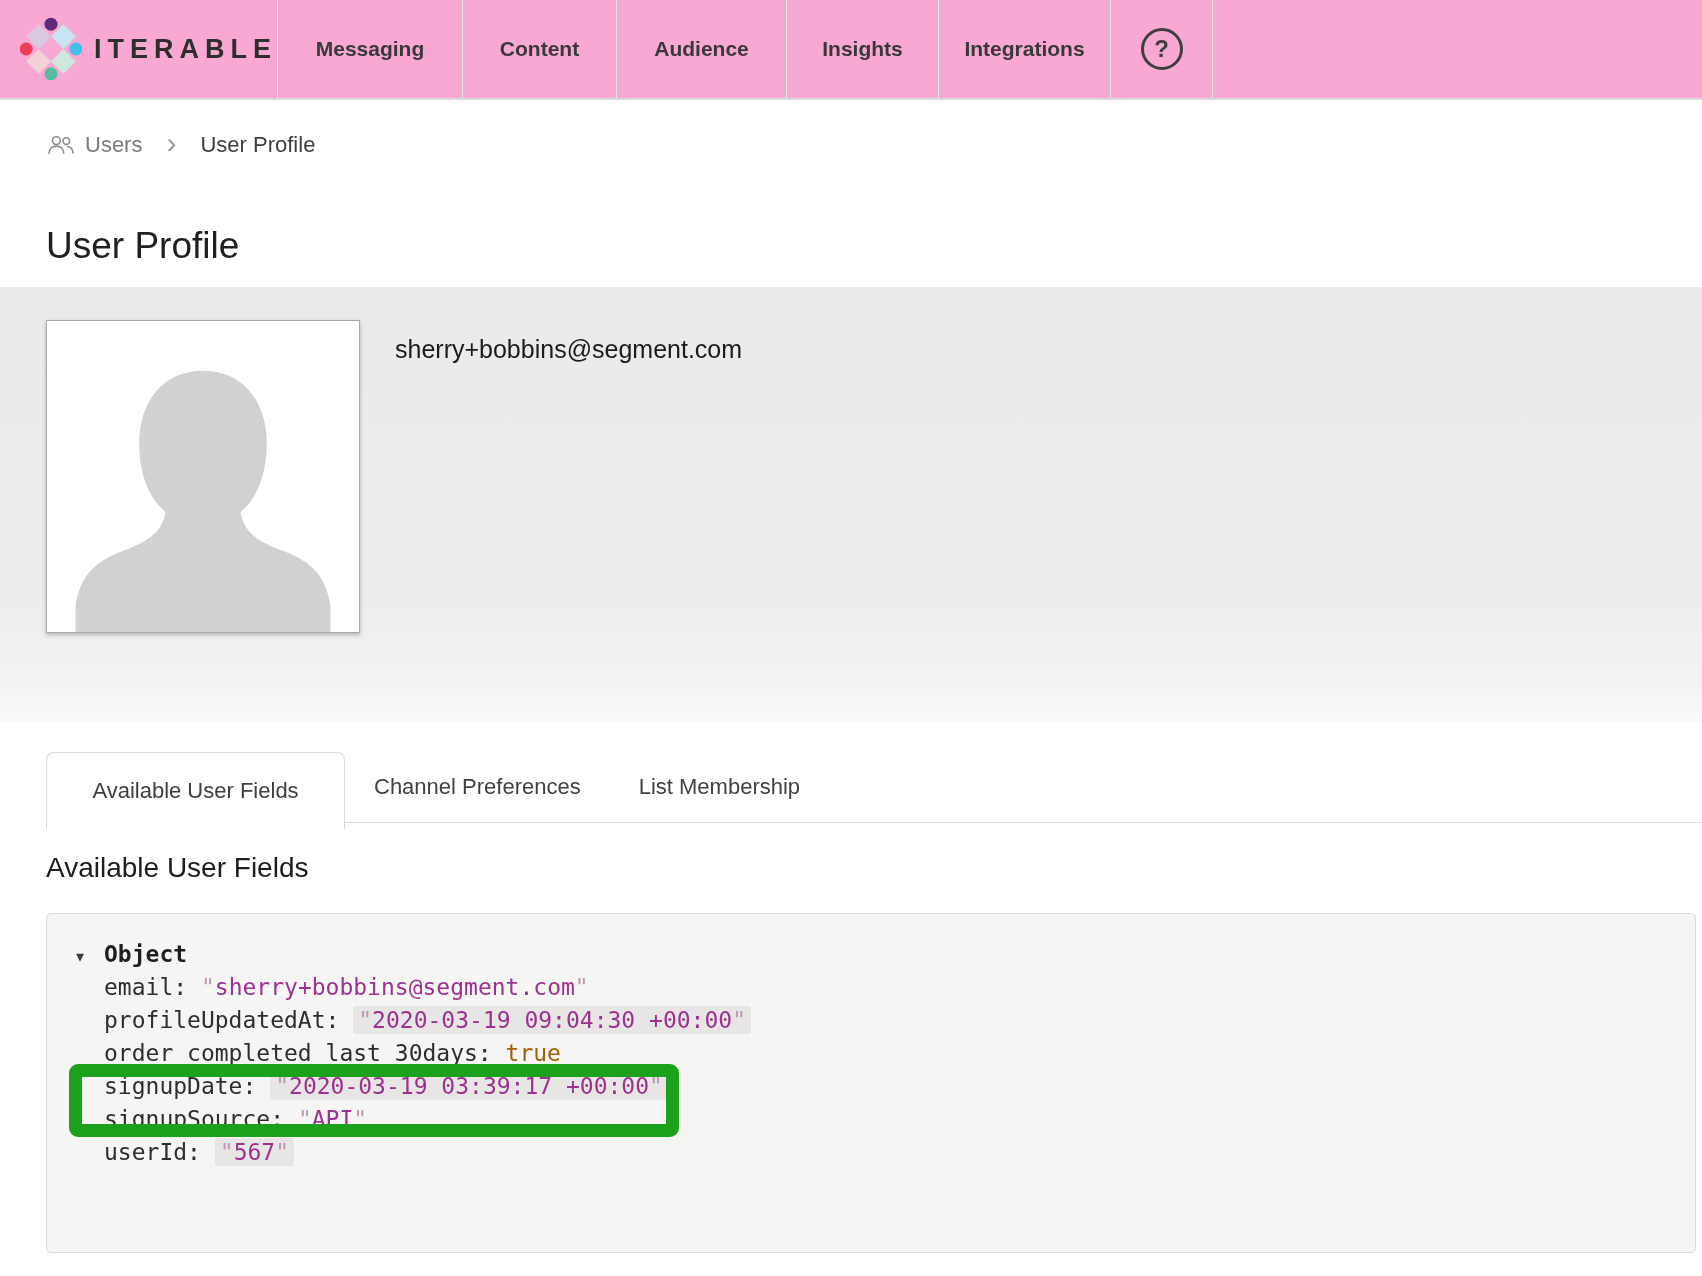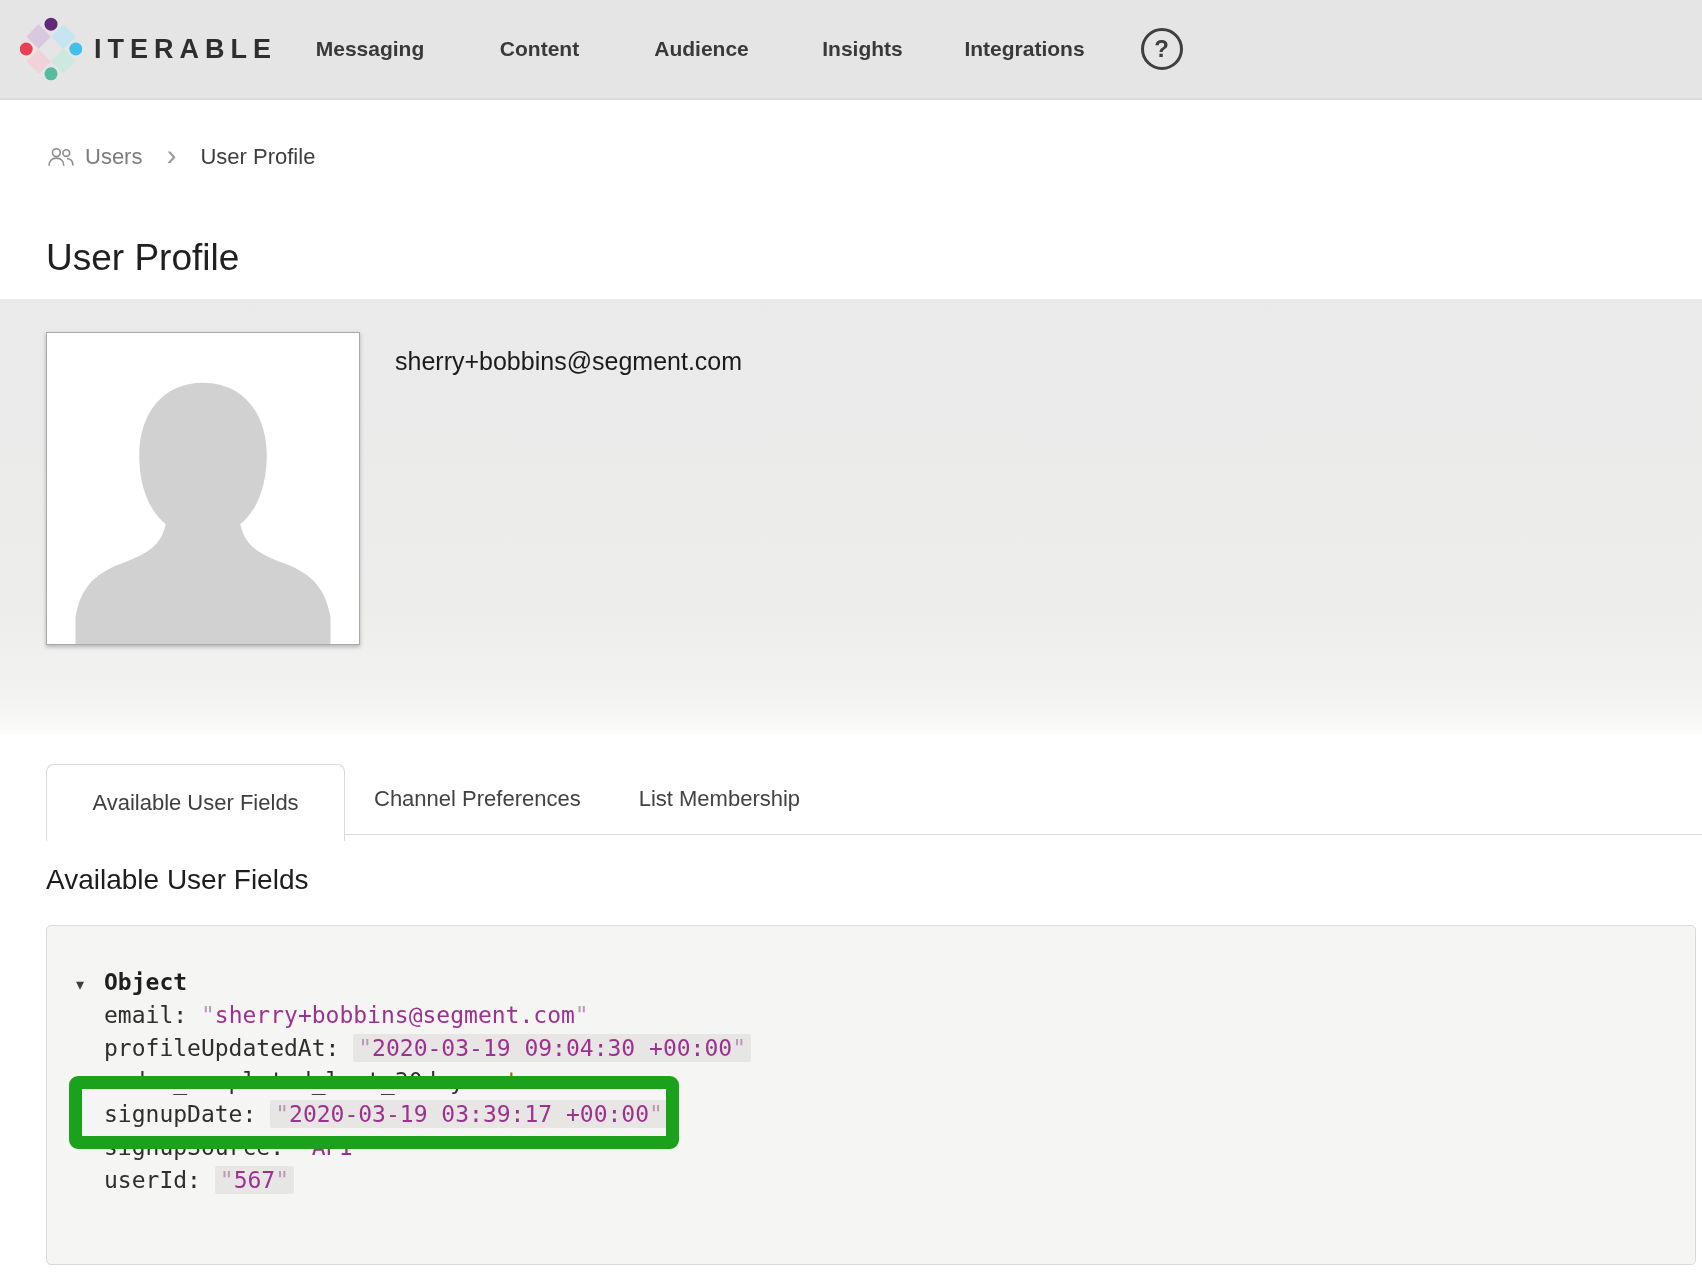--- a/index.html
+++ b/index.html
@@ -1,34 +1,34 @@
 <!DOCTYPE html>
 <html><head>
 <meta charset="utf-8">
 <style>
   * { margin:0; padding:0; box-sizing:border-box; }
   html,body { width:1702px; height:1276px; overflow:hidden; background:#fff;
               font-family:"Liberation Sans","DejaVu Sans",sans-serif; }
 
   
-  .topnav { height:100px; background:#e5e5e5; border-bottom:2px solid #dcdcdc;
+  .topnav { height:100px; background:#f9a8d4; border-bottom:2px solid #dcdcdc;
             display:flex; align-items:stretch; }
   .navcell { display:flex; align-items:center; justify-content:center;
              border-right:1px solid #e4e4e4; }
   .brandcell { width:278px; justify-content:flex-start; padding-left:20px; cursor:pointer; }
   .brandtext { font-size:27px; font-weight:bold; letter-spacing:6px; color:#2e2e2e; margin-left:12px; }
   .navitem { font-size:21px; font-weight:bold; color:#393939; cursor:pointer; }
   .w-messaging{width:185px}.w-content{width:154px}.w-audience{width:170px}
   .w-insights{width:152px}.w-integrations{width:172px}.w-help{width:102px}
   .helpcircle { width:42px; height:42px; border:3px solid #3f3f3f; border-radius:50%;
                 display:flex; align-items:center; justify-content:center;
                 font-size:24px; font-weight:bold; color:#3f3f3f; cursor:pointer; }
 
   
-  .breadcrumb { margin:40px 0 0 46px; height:34px; display:flex; align-items:center; }
+  .breadcrumb { margin:28px 0 0 46px; height:34px; display:flex; align-items:center; }
   .bc-users { display:flex; align-items:center; color:#7c7c80; font-size:22px; cursor:pointer; }
   .bc-users svg { margin-right:9px; }
   .bc-sep { color:#9a9a9a; font-size:30px; margin:0 24px 4px 24px; }
   .bc-current { color:#3e3e42; font-size:22px; }
 
   
   h1.pagetitle { margin:62px 0 0 46px; font-size:37px; font-weight:400; color:#202022; line-height:44px; }
 
   
   .hero { position:relative; margin-top:19px; height:435px;
@@ -46,21 +46,21 @@
   .tab.active { width:299px; height:77px; padding:0; justify-content:center;
                 background:#fff; border:1px solid #d9d9d9; border-bottom:none;
                 border-radius:8px 8px 0 0; z-index:2; color:#3f3f43; }
 
   
   h2.sectionheading { margin:28px 0 0 46px; font-size:28px; font-weight:400; color:#1d1d1f; line-height:34px; }
 
   
   .codeblock { position:relative; margin:28px 6px 0 46px; height:340px;
                background:#f5f5f4; border:1px solid #d9d9d9; border-radius:5px;
-               padding-top:40px; font-family:"DejaVu Sans Mono","Liberation Mono",monospace;
+               padding-top:24px; font-family:"DejaVu Sans Mono","Liberation Mono",monospace;
                font-size:23px; line-height:33px; color:#2e2e2e; }
   .crow { padding-left:57px; white-space:pre; height:33px; }
   .crow.root { padding-left:29px; }
   .arrow { display:inline-block; width:28px; font-size:16px; color:#3e3e3e;
            font-family:"DejaVu Sans",sans-serif; cursor:pointer; }
   .obj { font-weight:bold; color:#1f1f1f; }
   .val.string { color:#9d3190; }
   .val.boolean { color:#a16207; }
   .val.hl { background:#e7e6e4; border-radius:2px; padding:1px 5px; }
   .q { color:#bd97b5; }

